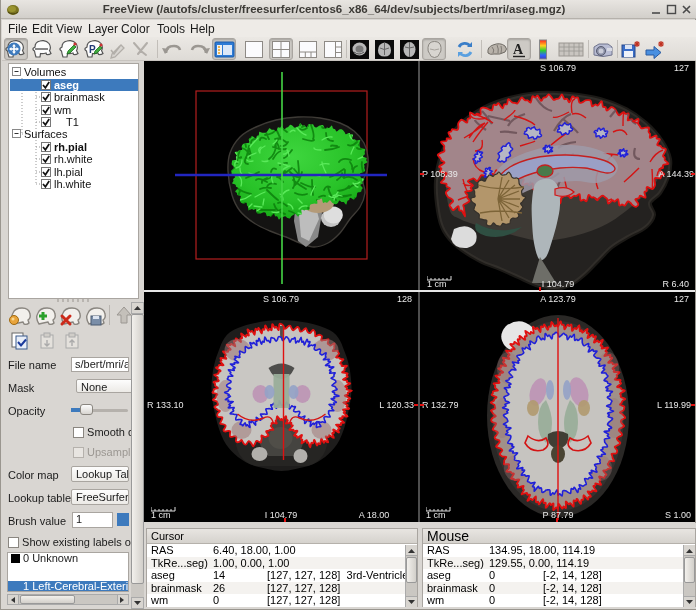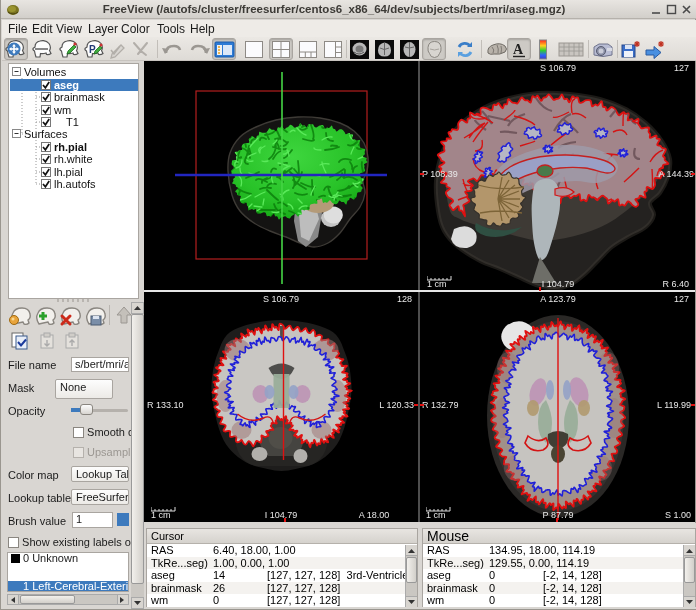--- a/index.html
+++ b/index.html
@@ -229,21 +229,21 @@
             <rect x="0.5" y="0.5" width="9" height="9" fill="#fff" stroke="#777"></rect>
             <path d="M2,5 l2.4,2.8 L8.2,2" fill="none" stroke="#111" stroke-width="1.7"></path>
           </svg><span style="margin-left:3px">rh.white</span></div>
         <div class="trow" style="top:102px;left:32px;"><svg width="10" height="10" style="vertical-align:-1px">
             <rect x="0.5" y="0.5" width="9" height="9" fill="#fff" stroke="#777"></rect>
             <path d="M2,5 l2.4,2.8 L8.2,2" fill="none" stroke="#111" stroke-width="1.7"></path>
           </svg><span style="margin-left:3px">lh.pial</span></div>
         <div class="trow" style="top:114px;left:32px;"><svg width="10" height="10" style="vertical-align:-1px">
             <rect x="0.5" y="0.5" width="9" height="9" fill="#fff" stroke="#777"></rect>
             <path d="M2,5 l2.4,2.8 L8.2,2" fill="none" stroke="#111" stroke-width="1.7"></path>
-          </svg><span style="margin-left:3px">lh.autofs</span></div>
+          </svg><span style="margin-left:3px">lh.white</span></div>
       </div>
       <div id="props">
         <div class="abs" style="left:55px;top:0px;width:34px;height:3px;background:repeating-linear-gradient(90deg,#b9b5b0 0 2px,transparent 2px 5px)"></div>
         <svg class="abs" style="left:6px;top:6px" width="24" height="22">
           <path d="M6,19 q-4,-6 -1,-11 q2,-5 9,-5 q7,0 8,6 q1,4 -2,6 l1,3 q-2,2 -5,1 l-1,-2 q-5,1 -9,2 Z" fill="#f2f0ec" stroke="#8a8680" stroke-width="1.4"></path>
           <circle cx="6" cy="15" r="4.5" fill="#e8a43c" stroke="#a06a10"></circle>
           <circle cx="5" cy="14" r="1.5" fill="#f8d890"></circle>
         </svg>
         <svg class="abs" style="left:31px;top:6px" width="24" height="22">
           <path d="M6,19 q-4,-6 -1,-11 q2,-5 9,-5 q7,0 8,6 q1,4 -2,6 l1,3 q-2,2 -5,1 l-1,-2 q-5,1 -9,2 Z" fill="#f2f0ec" stroke="#8a8680" stroke-width="1.4"></path>
@@ -273,21 +273,21 @@
           <path d="M9,9 v6 m-2.5,-2.5 l2.5,2.5 l2.5,-2.5" stroke="#aaa" stroke-width="1.4" fill="none"></path>
         </svg>
         <svg class="abs" style="left:61px;top:32px" width="20" height="20">
           <rect x="3" y="4" width="12" height="13" fill="#e4e1dc" stroke="#aaa"></rect>
           <rect x="6" y="2" width="6" height="4" fill="#d0cdc8" stroke="#aaa"></rect>
           <path d="M9,15 v-6 m-2.5,2.5 l2.5,-2.5 l2.5,2.5" stroke="#aaa" stroke-width="1.4" fill="none"></path>
         </svg>
         <div class="lbl" style="left:6px;top:60px">File name</div>
         <div class="inp" style="left:69px;top:58px;width:58px;height:15px">s/bert/mri/a</div>
         <div class="lbl" style="left:6px;top:83px">Mask</div>
-        <div class="cmb" style="left:53px;top:80px;width:58px;height:20px">None</div>
+        <div class="cmb" style="left:74px;top:80px;width:58px;height:14px">None</div>
         <div class="lbl" style="left:6px;top:106px">Opacity</div>
         <div class="abs" style="left:69px;top:110px;width:57px;height:3px;background:#b5b1ac;border-radius:2px"></div>
         <div class="abs" style="left:69px;top:109px;width:10px;height:4px;background:#3d7abd"></div>
         <div class="abs" style="left:78px;top:105px;width:13px;height:11px;background:linear-gradient(#fdfdfd,#d8d5d0);border:1px solid #8a8680;border-radius:3px"></div>
         <div class="lbl" style="left:71px;top:127px"><svg width="11" height="11" style="vertical-align:-2px">
             <rect x="0.5" y="0.5" width="10" height="10" fill="#fff" stroke="#8a8680"></rect>
           </svg> Smooth d</div>
         <div class="lbl" style="left:71px;top:147px;color:#9b9792"><svg width="11" height="11" style="vertical-align:-2px">
             <rect x="0.5" y="0.5" width="10" height="10" fill="#e8e5e1" stroke="#b5b1ac"></rect>
           </svg> Upsample</div>

